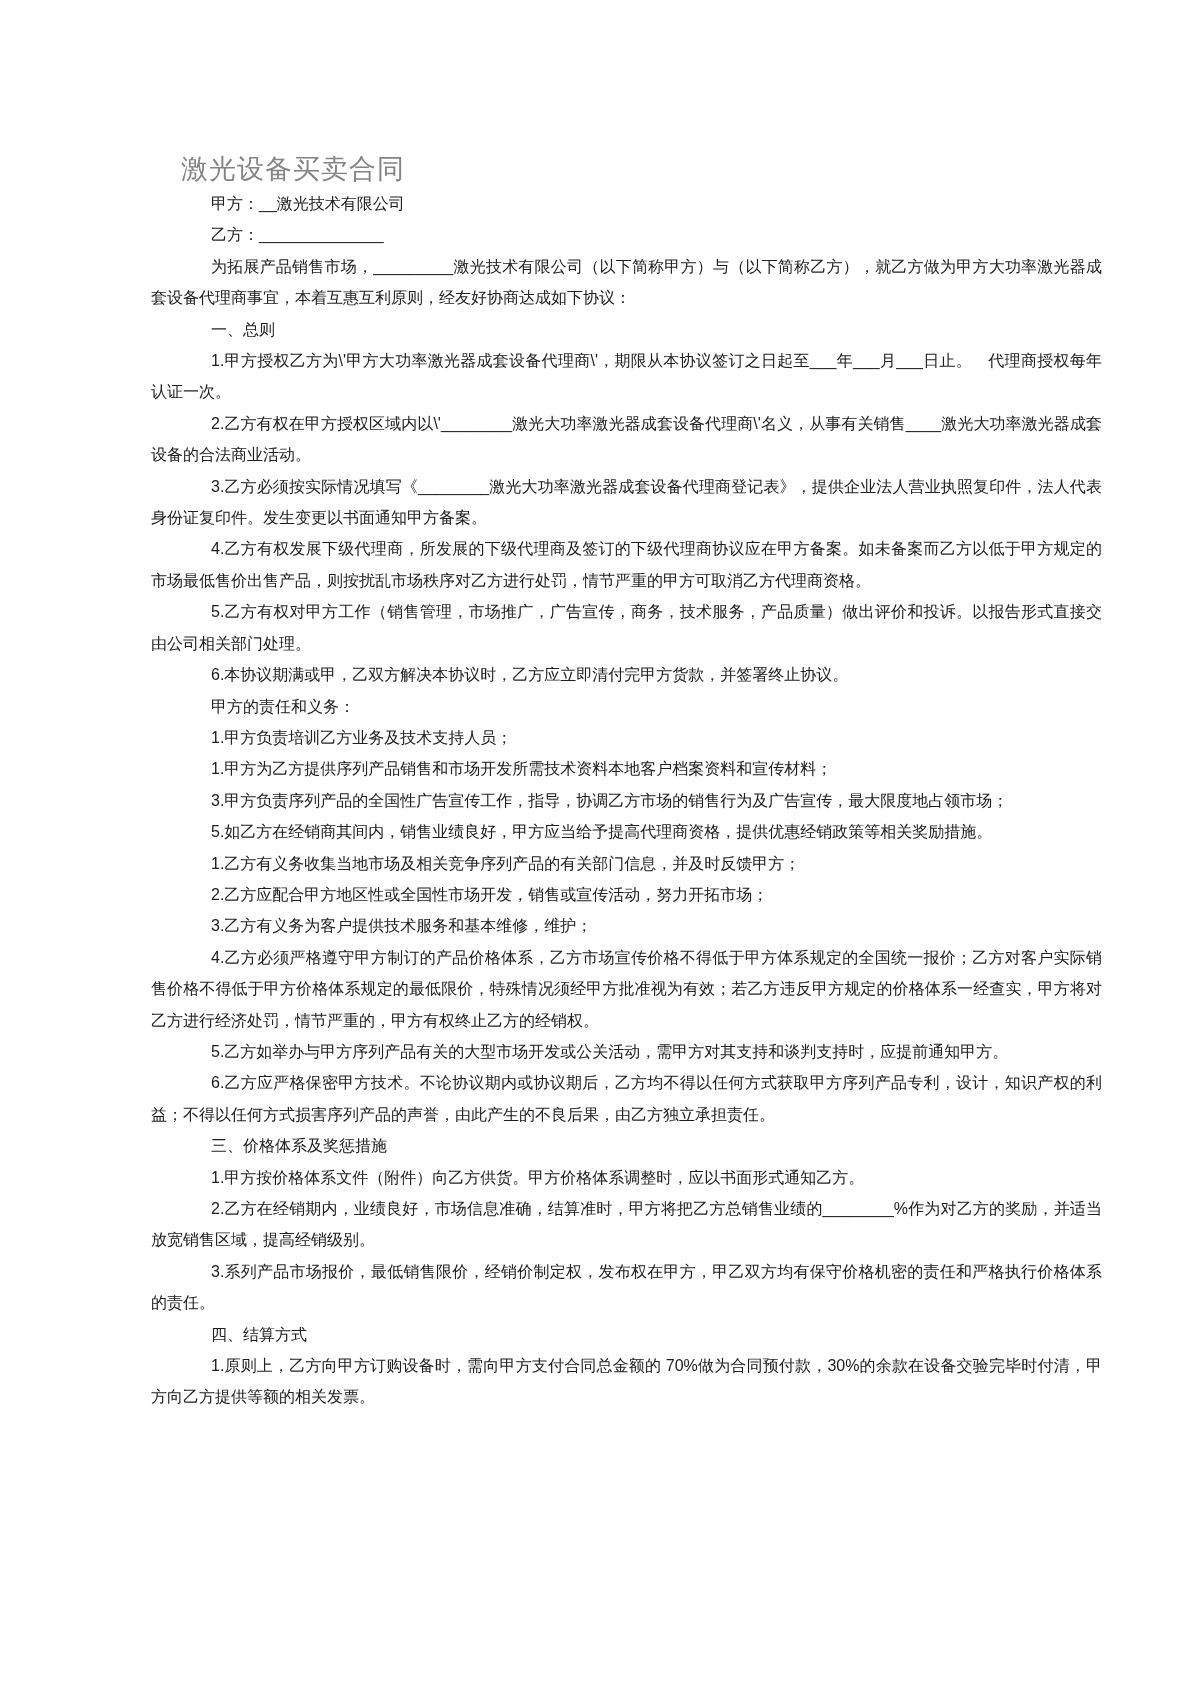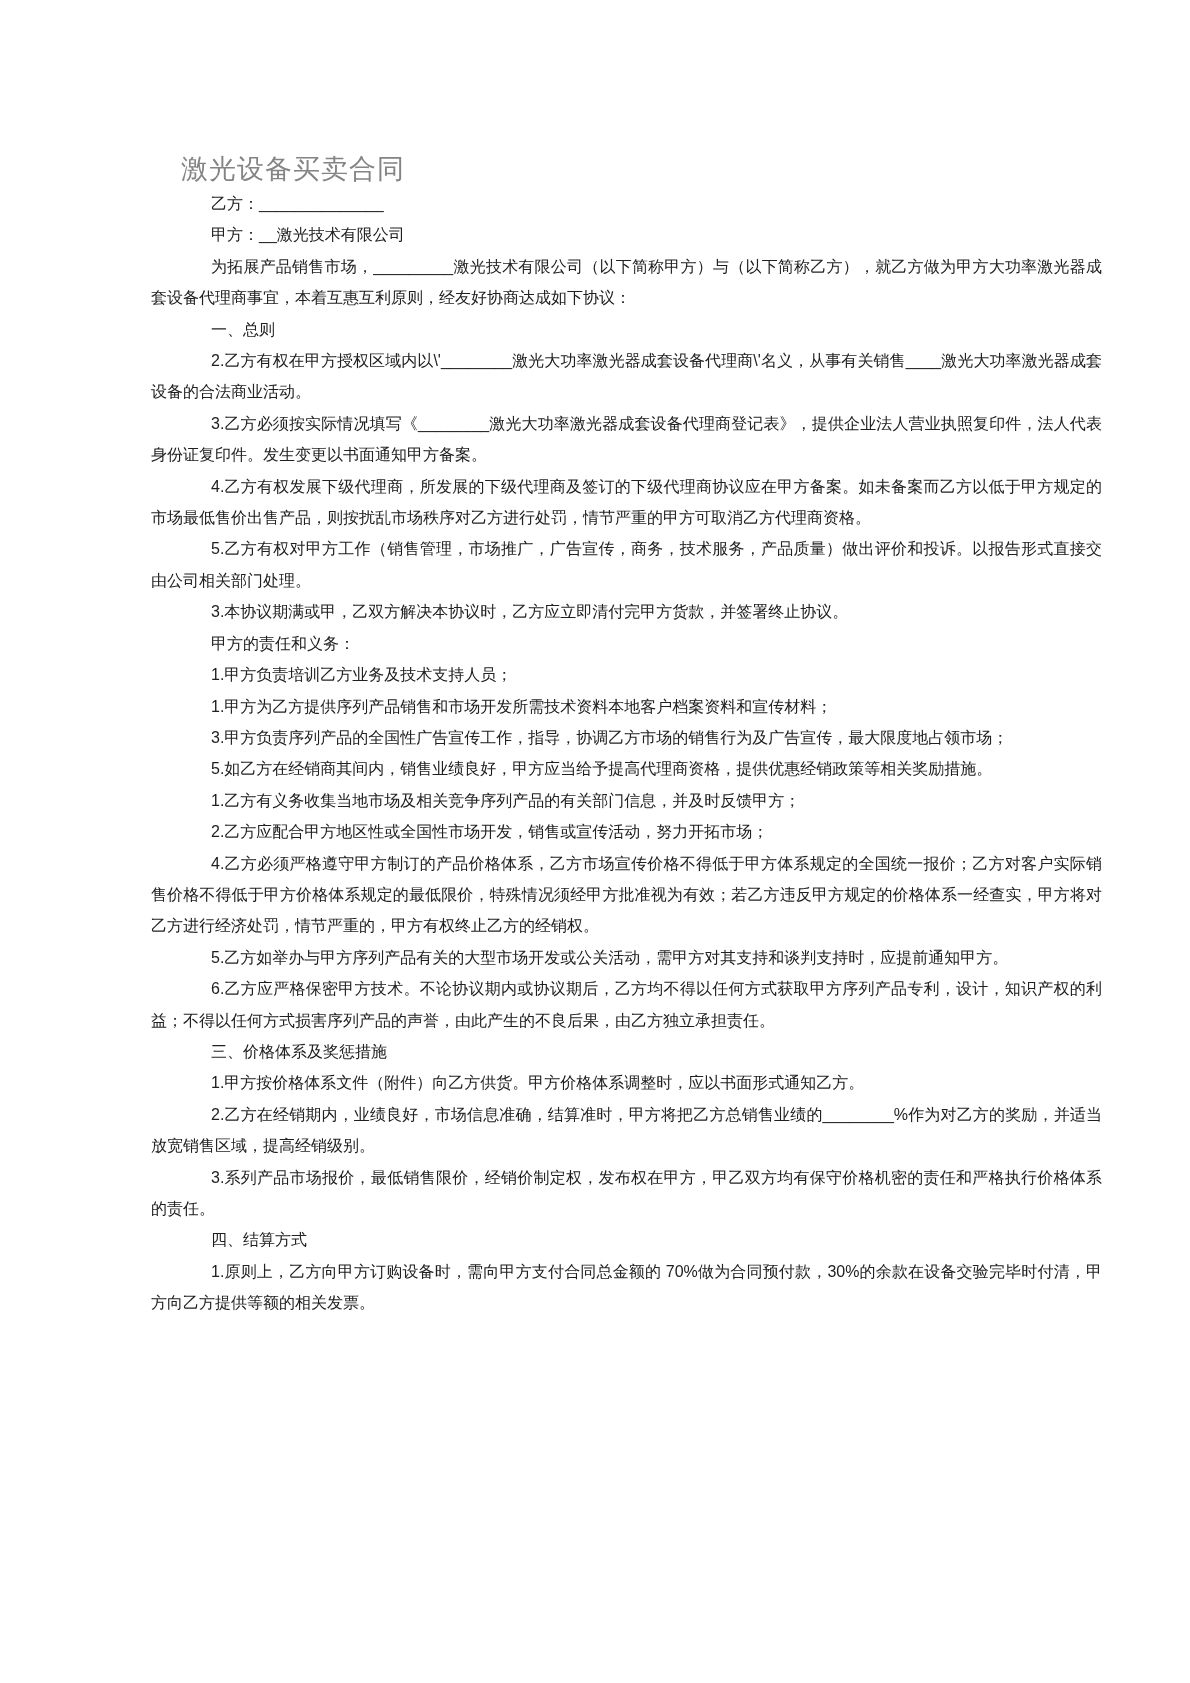--- a/index.html
+++ b/index.html
@@ -37,36 +37,38 @@
     text-indent: 60px;
     text-align: justify;
     word-break: break-all;
   }
 </style>
 </head>
 <body>
 
 <div class="page">
   <h1 class="doc-title">激光设备买卖合同</h1>
+  <p class="para">甲方：__激光技术有限公司</p>
   <p class="para">乙方：______________</p>
-  <p class="para">甲方：__激光技术有限公司</p>
   <p class="para">为拓展产品销售市场，_________激光技术有限公司（以下简称甲方）与（以下简称乙方），就乙方做为甲方大功率激光器成套设备代理商事宜，本着互惠互利原则，经友好协商达成如下协议：</p>
   <p class="para">一、总则</p>
+  <p class="para">1.甲方授权乙方为\'甲方大功率激光器成套设备代理商\'，期限从本协议签订之日起至___年___月___日止。　代理商授权每年认证一次。</p>
   <p class="para">2.乙方有权在甲方授权区域内以\'________激光大功率激光器成套设备代理商\'名义，从事有关销售____激光大功率激光器成套设备的合法商业活动。</p>
   <p class="para">3.乙方必须按实际情况填写《________激光大功率激光器成套设备代理商登记表》，提供企业法人营业执照复印件，法人代表身份证复印件。发生变更以书面通知甲方备案。</p>
   <p class="para">4.乙方有权发展下级代理商，所发展的下级代理商及签订的下级代理商协议应在甲方备案。如未备案而乙方以低于甲方规定的市场最低售价出售产品，则按扰乱市场秩序对乙方进行处罚，情节严重的甲方可取消乙方代理商资格。</p>
   <p class="para">5.乙方有权对甲方工作（销售管理，市场推广，广告宣传，商务，技术服务，产品质量）做出评价和投诉。以报告形式直接交由公司相关部门处理。</p>
-  <p class="para">3.本协议期满或甲，乙双方解决本协议时，乙方应立即清付完甲方货款，并签署终止协议。</p>
+  <p class="para">6.本协议期满或甲，乙双方解决本协议时，乙方应立即清付完甲方货款，并签署终止协议。</p>
   <p class="para">甲方的责任和义务：</p>
   <p class="para">1.甲方负责培训乙方业务及技术支持人员；</p>
   <p class="para">1.甲方为乙方提供序列产品销售和市场开发所需技术资料本地客户档案资料和宣传材料；</p>
   <p class="para">3.甲方负责序列产品的全国性广告宣传工作，指导，协调乙方市场的销售行为及广告宣传，最大限度地占领市场；</p>
   <p class="para">5.如乙方在经销商其间内，销售业绩良好，甲方应当给予提高代理商资格，提供优惠经销政策等相关奖励措施。</p>
   <p class="para">1.乙方有义务收集当地市场及相关竞争序列产品的有关部门信息，并及时反馈甲方；</p>
   <p class="para">2.乙方应配合甲方地区性或全国性市场开发，销售或宣传活动，努力开拓市场；</p>
+  <p class="para">3.乙方有义务为客户提供技术服务和基本维修，维护；</p>
   <p class="para">4.乙方必须严格遵守甲方制订的产品价格体系，乙方市场宣传价格不得低于甲方体系规定的全国统一报价；乙方对客户实际销售价格不得低于甲方价格体系规定的最低限价，特殊情况须经甲方批准视为有效；若乙方违反甲方规定的价格体系一经查实，甲方将对乙方进行经济处罚，情节严重的，甲方有权终止乙方的经销权。</p>
   <p class="para">5.乙方如举办与甲方序列产品有关的大型市场开发或公关活动，需甲方对其支持和谈判支持时，应提前通知甲方。</p>
   <p class="para">6.乙方应严格保密甲方技术。不论协议期内或协议期后，乙方均不得以任何方式获取甲方序列产品专利，设计，知识产权的利益；不得以任何方式损害序列产品的声誉，由此产生的不良后果，由乙方独立承担责任。</p>
   <p class="para">三、价格体系及奖惩措施</p>
   <p class="para">1.甲方按价格体系文件（附件）向乙方供货。甲方价格体系调整时，应以书面形式通知乙方。</p>
   <p class="para">2.乙方在经销期内，业绩良好，市场信息准确，结算准时，甲方将把乙方总销售业绩的________%作为对乙方的奖励，并适当放宽销售区域，提高经销级别。</p>
   <p class="para">3.系列产品市场报价，最低销售限价，经销价制定权，发布权在甲方，甲乙双方均有保守价格机密的责任和严格执行价格体系的责任。</p>
   <p class="para">四、结算方式</p>
   <p class="para">1.原则上，乙方向甲方订购设备时，需向甲方支付合同总金额的 70%做为合同预付款，30%的余款在设备交验完毕时付清，甲方向乙方提供等额的相关发票。</p>
 </div>

